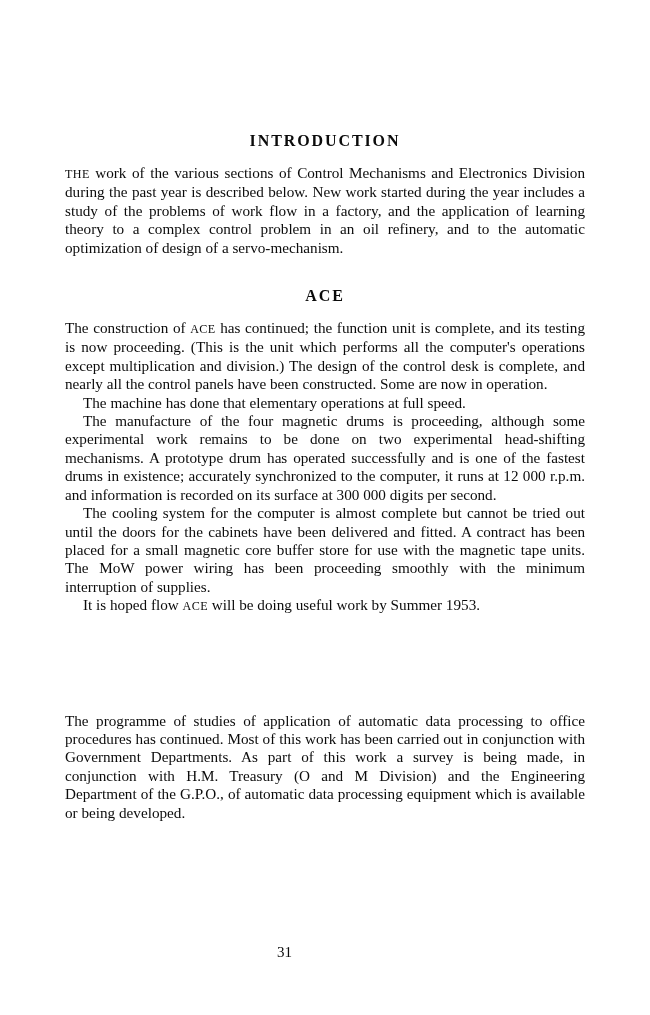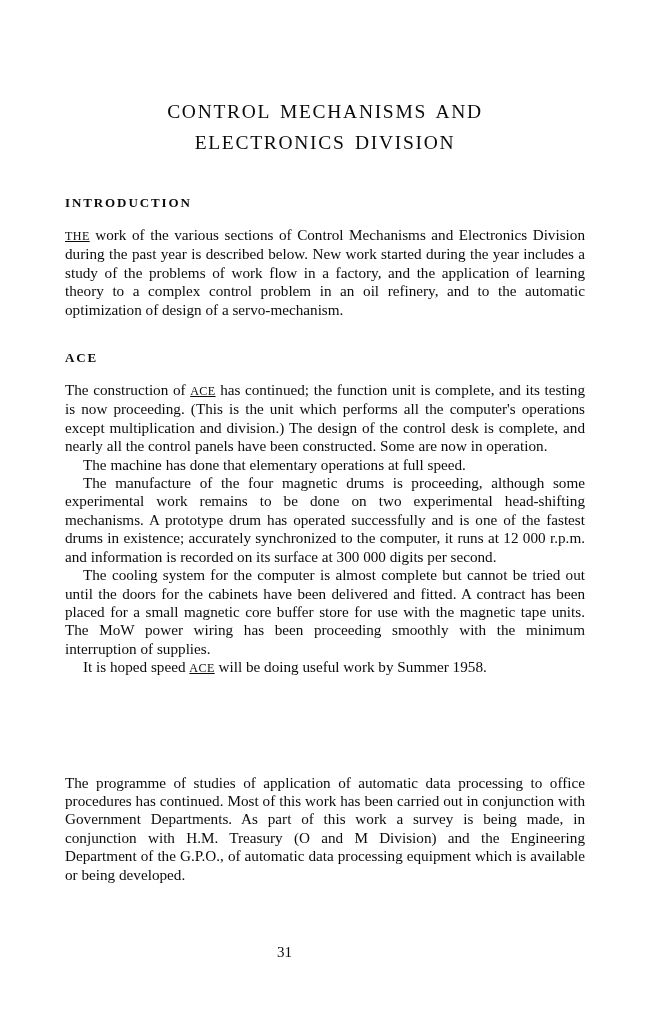--- a/index.html
+++ b/index.html
@@ -41,21 +41,22 @@
     margin: 0 0 0 0;
     word-spacing: 3px;
   }
   .doc-title .title-line {
     display: block;
     white-space: nowrap;
   }
 
   
   .section-heading {
-    font-size: 13px;
+    text-align: center;
+    font-size: 16px;
     letter-spacing: 1.9px;
     font-weight: 700;
     word-spacing: 3px;
     margin: 0;
     line-height: 14px;
   }
 
   .sp-title-to-intro { height: 38px; }
   .sp-heading-to-body { height: 16px; }
   .sp-body-to-heading { height: 32px; }
@@ -67,21 +68,20 @@
     text-align: justify;
     text-justify: inter-word;
     margin: 0;
     hyphens: none;
   }
   .para.indent { text-indent: 18px; }
 
   .smallcaps {
     font-size: 12.1px;
     letter-spacing: 0.4px;
-    text-decoration: underline;
   }
 
   .para-block .para + .para { margin-top: 0; }
 
   
   .folio {
     position: absolute;
     left: 0;
     top: 943px;
     width: 569px;
@@ -90,24 +90,20 @@
     line-height: 18px;
   }
 </style>
 </head>
 <body>
 
 <div class="page">
 
   <div class="content">
 
-    <h1 class="doc-title">
-      <span class="title-line">CONTROL MECHANISMS AND</span>
-      <span class="title-line">ELECTRONICS DIVISION</span>
-    </h1>
 
     <div class="sp-title-to-intro"></div>
 
     <h2 class="section-heading">INTRODUCTION</h2>
     <div class="sp-heading-to-body"></div>
     <div class="para-block">
       <p class="para"><span class="smallcaps">THE</span><span> work of the various sections of Control Mechanisms and Electronics Division during the past year is described below. New work started during the year includes a study of the problems of work flow in a factory, and the application of learning theory to a complex control problem in an oil refinery, and to the automatic optimization of design of a servo-mechanism.</span></p>
     </div>
 
     <div class="sp-body-to-heading"></div>
@@ -118,21 +114,21 @@
 
       <p class="para"><span>The construction of </span><span class="smallcaps">ACE</span><span> has continued; the function unit is complete, and its testing is now proceeding. (This is the unit which performs all the computer's operations except multiplication and division.) The design of the control desk is complete, and nearly all the control panels have been constructed. Some are now in operation.</span></p>
 
       <p class="para indent">The machine has done that elementary operations at full speed.</p>
 
       <p class="para indent">The manufacture of the four magnetic drums is proceeding, although some experimental work remains to be done on two experimental head-shifting mechanisms. A prototype drum has operated successfully and is one of the fastest drums in existence; accurately synchronized to the computer, it runs at 12 000 r.p.m. and information is recorded on its surface at 300 000 digits per second.</p>
 
 
       <p class="para indent">The cooling system for the computer is almost complete but cannot be tried out until the doors for the cabinets have been delivered and fitted. A contract has been placed for a small magnetic core buffer store for use with the magnetic tape units. The MoW power wiring has been proceeding smoothly with the minimum interruption of supplies.</p>
 
-      <p class="para indent"><span>It is hoped speed </span><span class="smallcaps">ACE</span><span> will be doing useful work by Summer 1958.</span></p>
+      <p class="para indent"><span>It is hoped flow </span><span class="smallcaps">ACE</span><span> will be doing useful work by Summer 1953.</span></p>
 
     </div>
 
     <div class="sp-body-to-heading"></div>
 
     <div class="sp-heading-to-body"></div>
 
     <div class="sp-body-to-heading"></div>
 
     <div class="sp-heading-to-body"></div>

